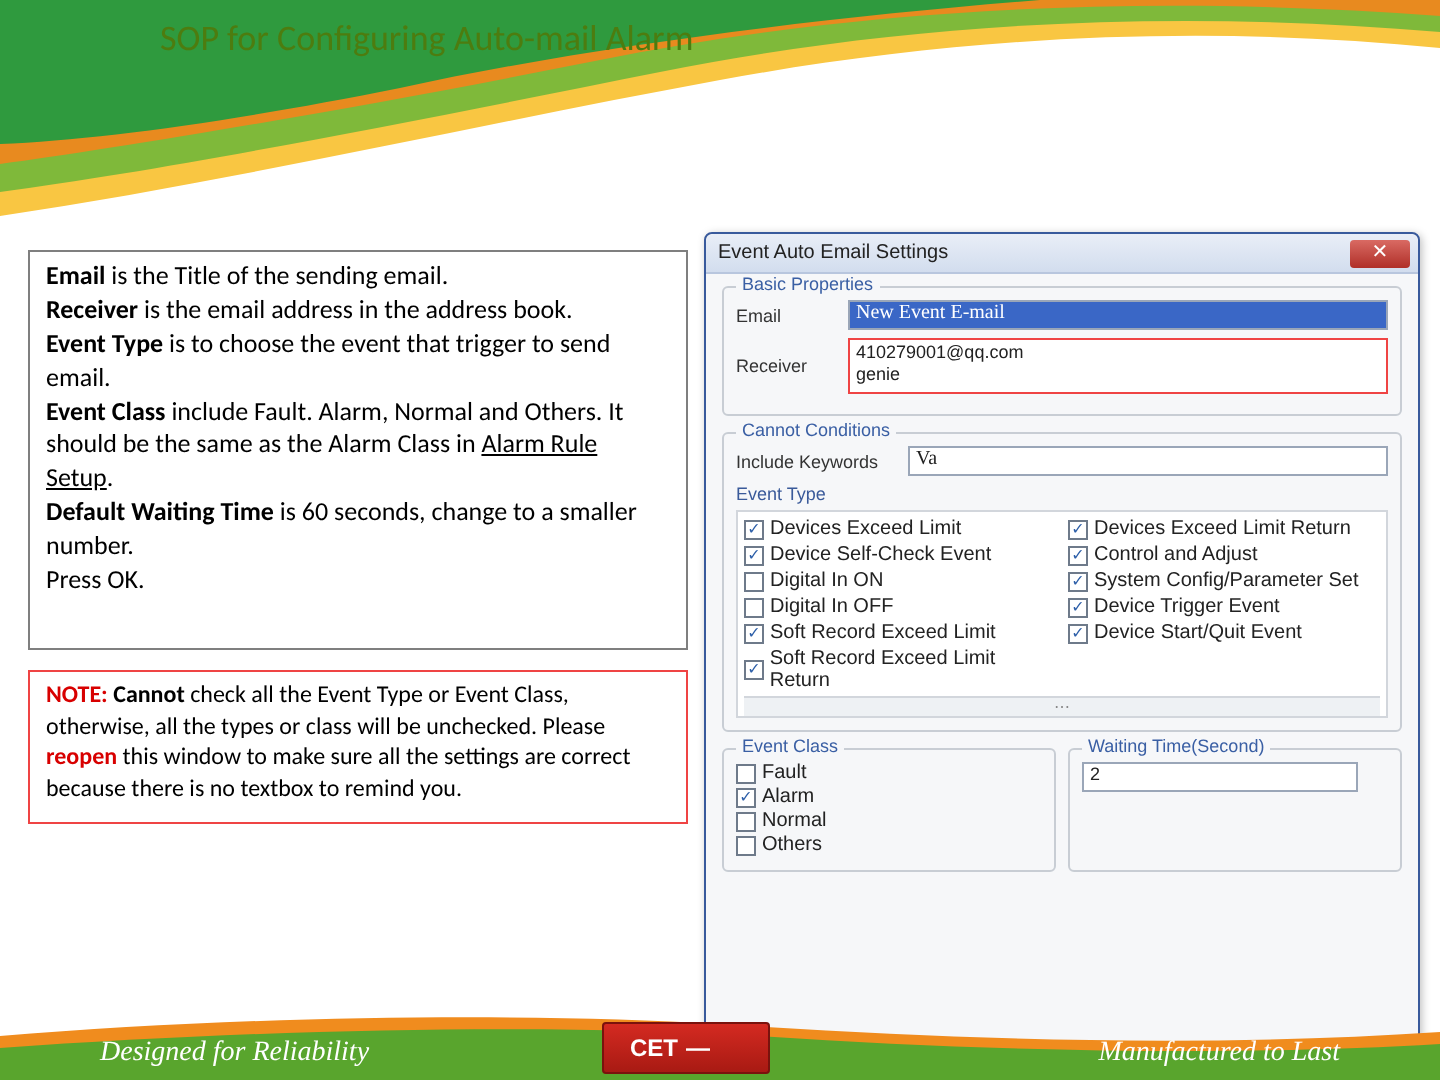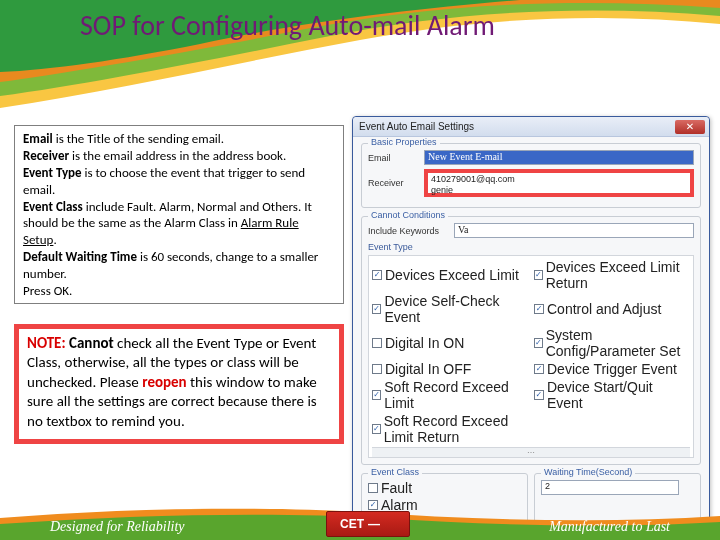--- a/index.html
+++ b/index.html
@@ -1,68 +1,68 @@
 <!DOCTYPE html>
 <html><head>
 <meta charset="utf-8">
 <style>
 * { margin:0; padding:0; box-sizing:border-box; }
 body { width:720px; height:540px; font-family:Calibri,Arial,sans-serif; background:#fff; position:relative; overflow:hidden; }
 
 .top-swoosh { position:absolute; top:0; left:0; width:720px; height:120px; overflow:hidden; z-index:0; }
 .top-swoosh svg { width:100%; height:100%; }
 
-.title { position:absolute; top:8px; left:80px; font-size:28px; font-weight:400; color:#701a75; z-index:2;}
+.title { position:absolute; top:8px; left:80px; font-size:18px; font-weight:400; color:#4d7c0f; z-index:2;}
 
 .left-col { position:absolute; left:14px; top:125px; width:330px; z-index:2; }
-.textbox1 { border:1px solid #7f7f7f; padding:5px 8px 3px 8px; font-size:13px; line-height:1.3; color:#000; background:rgba(255,255,255,0.95);}
+.textbox1 { border:1px solid #7f7f7f; padding:5px 8px 24px 8px; font-size:13px; line-height:1.3; color:#000; background:rgba(255,255,255,0.95);}
 .textbox1 strong { font-weight:bold; }
 .textbox1 .underline { text-decoration:underline; }
-.textbox2 { margin-top:20px; border:5px solid #ef4444; padding:5px 8px 8px 8px; font-size:15px; line-height:1.3; color:#000; background:rgba(255,255,255,0.95);}
+.textbox2 { margin-top:10px; border:1px solid #ef4444; padding:5px 8px 8px 8px; font-size:12px; line-height:1.3; color:#000; background:rgba(255,255,255,0.95);}
 .note-label { color:#d80000; font-weight:bold; }
 .reopen { color:#d80000; font-weight:bold; }
 
 .dialog { position:absolute; left:352px; top:116px; width:358px; height:444px; background:#f6f7f9; border:1px solid #395a9c; border-radius:4px; box-shadow:1px 1px 4px rgba(0,0,0,0.25); font-family:Tahoma,Arial,sans-serif; font-size:10px; color:#222; z-index:2;}
 .dialog-titlebar { height:20px; background:linear-gradient(#e9eef7,#d2ddee); border-bottom:1px solid #b8c6de; border-radius:4px 4px 0 0; display:flex; align-items:center; padding:0 4px 0 6px; }
 .dialog-titlebar .ttl { flex:1; font-size:10px; }
 .dialog-titlebar .close-x { width:30px; height:14px; background:linear-gradient(#d96a63,#b02f28); border-radius:2px; display:flex; align-items:center; justify-content:center; color:#fff; font-size:10px; line-height:1;}
 .dialog-body { padding:6px 8px 4px 8px; }
 
 .group { border:1px solid #c8cdd4; border-radius:3px; padding:6px 6px 6px 6px; position:relative; margin-bottom:8px;}
 .group-title { position:absolute; top:-7px; left:6px; background:#f6f7f9; padding:0 3px; font-size:9px; color:#3a5fa4; }
 
 .field-row { display:flex; align-items:center; margin-bottom:4px; gap:4px;}
 .field-row .lbl { width:52px; font-size:9px; color:#333;}
 .textinput { border:1px solid #9aa6b8; background:#fff; height:15px; font-size:10px; padding:0 3px;font-family:Liberation Serif, serif; }
 .textinput.sel { background:#3a67c6; color:#fff;}
-.receiver-box { flex:1; border:4px solid #ef4444; background:#fff; height:28px; font-size:9px; padding:1px 3px; line-height:1.2;}
+.receiver-box { flex:1; border:1px solid #ef4444; background:#fff; height:28px; font-size:9px; padding:1px 3px; line-height:1.2;}
 
 .subhead { font-size:9px; color:#3a5a9a; margin:2px 0 3px 0;}
 .checks-grid { display:grid; grid-template-columns:1fr 1fr; gap:0 6px; border:1px solid #d2d6dc; padding:3px 3px 0 3px; background:#fff;}
-.chk-row { display:flex; align-items:center; font-size:14px; gap:3px; margin-bottom:2px;}
+.chk-row { display:flex; align-items:center; font-size:10px; gap:3px; margin-bottom:2px;}
 .chk-box { width:10px; height:10px; border:1px solid #6e7a8a; background:#fff; display:flex; align-items:center; justify-content:center; font-size:8px; line-height:1; }
 .chk-box.checked::before { content:"✓"; color:#2c5ea8;}
 .scroll-hint { grid-column:1 / span 2; height:10px; border-top:1px solid #d2d6dc; background:#eef1f4; display:flex; align-items:center; justify-content:center; font-size:8px; color:#888;}
 
 .bottom-row { display:flex; gap:6px;}
 .bottom-row .group { flex:1; }
 .waiting-col { width:110px; }
 .wait-input { width:90%; border:1px solid #9aa6b8; height:15px; background:#fff; font-size:9px; padding:0 3px;}
 
 .class-list .chk-row { margin-bottom:1px; }
 
 .dialog-buttons { position:absolute; right:10px; bottom:6px; display:flex; gap:6px;}
 .dlg-btn { min-width:52px; height:18px; border:1px solid #8a97ab; background:linear-gradient(#fdfefe,#e4e9f0); border-radius:2px; font-size:10px; display:flex; align-items:center; justify-content:center; box-shadow:0 0 0 2px #c8d6ee;}
 
 .footer { position:absolute; left:0; bottom:0; width:720px; height:34px; overflow:hidden; z-index:2;}
 .footer svg { width:100%; height:100%;}
 .footer-text { position:absolute; bottom:5px; color:#fff; font-style:italic; font-family:Georgia,serif; font-size:14px; z-index:3;}
 .footer-text.left { left:50px;}
 .footer-text.right { right:50px;}
-.cet-logo { position:absolute; left:326px; bottom:3px; width:84px; height:26px; background:linear-gradient(#d42a21,#a81a13); border:1px solid #7a120d; border-radius:2px; display:flex; align-items:center; justify-content:center; z-index:3;}
+.cet-logo { position:absolute; left:301px; bottom:3px; width:84px; height:26px; background:linear-gradient(#d42a21,#a81a13); border:1px solid #7a120d; border-radius:2px; display:flex; align-items:center; justify-content:center; z-index:3;}
 .cet-logo svg { width:60px; height:16px;}
 </style>
 </head>
 <body>
 
 <div class="top-swoosh">
 <svg viewBox="0 0 720 120" preserveAspectRatio="none">
   <path d="M0 0 L720 0 L720 24 C600 12 480 18 360 40 C240 62 120 90 0 108 Z" fill="#f9c642"></path>
   <path d="M0 0 L720 0 L720 16 C580 4 450 12 330 36 C210 60 90 84 0 96 Z" fill="#7fb93a"></path>
   <path d="M0 0 L720 0 L720 8 C560 -4 420 6 300 30 C180 54 60 74 0 82 Z" fill="#e88a1f"></path>

